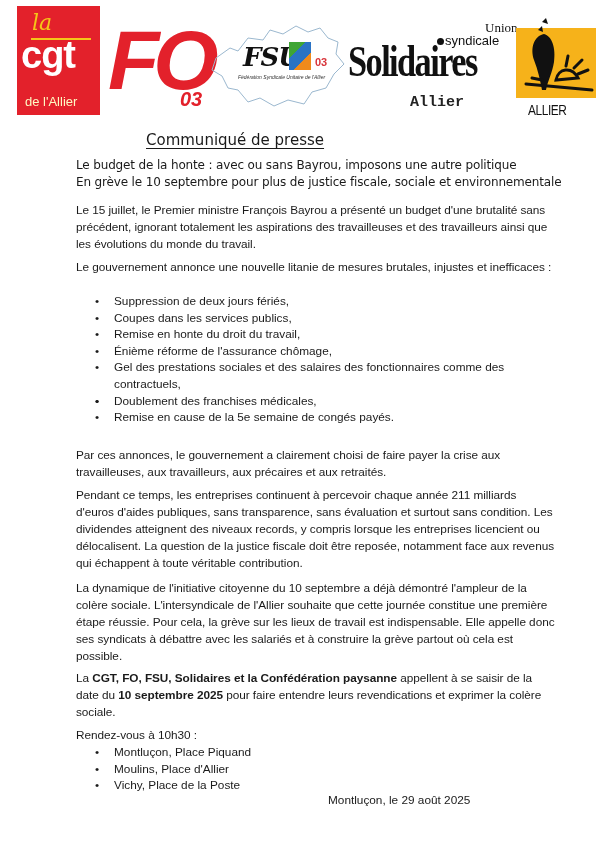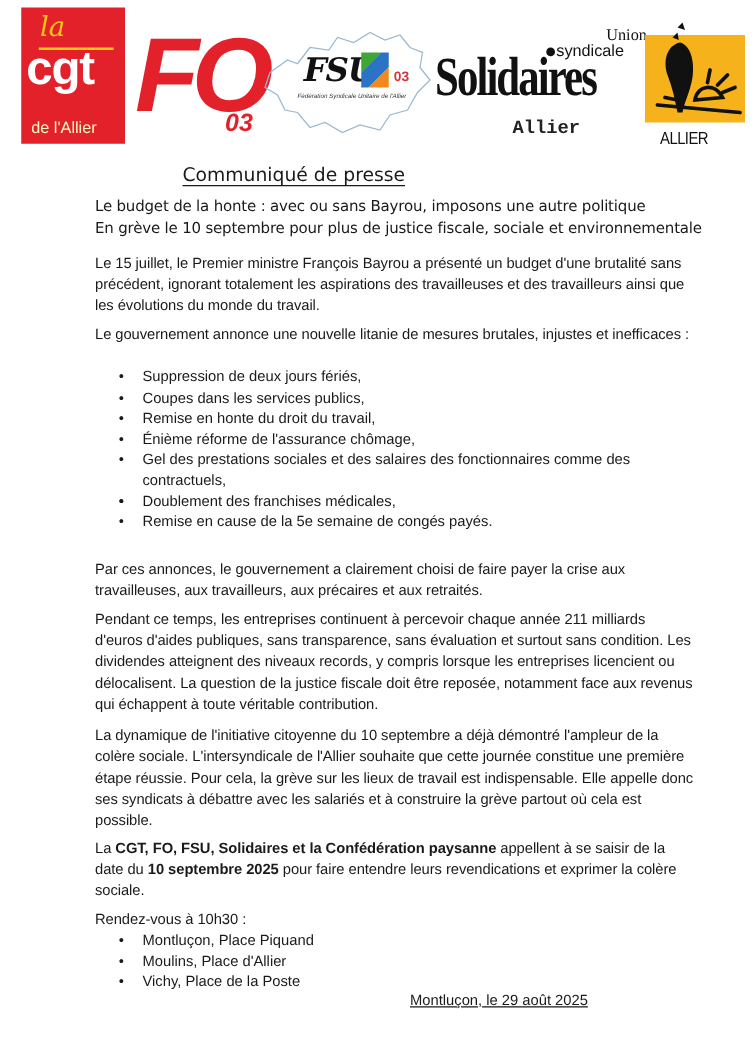--- a/index.html
+++ b/index.html
@@ -42,21 +42,21 @@
     .cp svg { position: absolute; left: 0; top: 0; }
     .cp .cp-allier { position: absolute; left: 16px; top: 88px; font-family: "Liberation Sans", sans-serif; font-size: 14px; color: #111; letter-spacing: -0.5px; transform: scaleX(0.85); transform-origin: left top; }
     .title { position: absolute; left: 146px; top: 131px; font-size: 15px; color: #1a1a1a; text-decoration: underline; text-underline-offset: 3px; font-family: "DejaVu Sans", sans-serif; }
     .subtitle { position: absolute; left: 76px; top: 157px; font-size: 12px; line-height: 17px; color: #1a1a1a; white-space: nowrap; letter-spacing: -0.15px; }
     .para { position: absolute; left: 76px; font-size: 11.8px; line-height: 17px; color: #1a1a1a; width: 480px; font-family: "Liberation Sans", sans-serif; letter-spacing: -0.05px; }
     .para b { font-weight: bold; }
     ul.bul { position: absolute; left: 76px; list-style: none; font-family: "Liberation Sans", sans-serif; font-size: 11.8px; line-height: 16.6px; width: 480px; }
     ul.bul li { position: relative; padding-left: 38px; }
     ul.bul li .dot { position: absolute; left: 19px; top: 0; }
     ul.bul.bold li span.t { font-weight: normal; }
-    .date { position: absolute; left: 328px; top: 793px; font-family: "Liberation Sans", sans-serif; font-size: 11.8px; color: #1a1a1a; text-decoration: underline; }
+    .date { position: absolute; left: 328px; top: 793px; font-family: "Liberation Sans", sans-serif; font-size: 11.8px; color: #1a1a1a; }
   </style>
 </head>
 <body>
 
 <div class="logos">
   <div class="cgt">
     <span class="la">la</span>
     <span class="la-line"></span>
     <span class="cgt-word">cgt</span>
     <span class="allier">de l'Allier</span>

